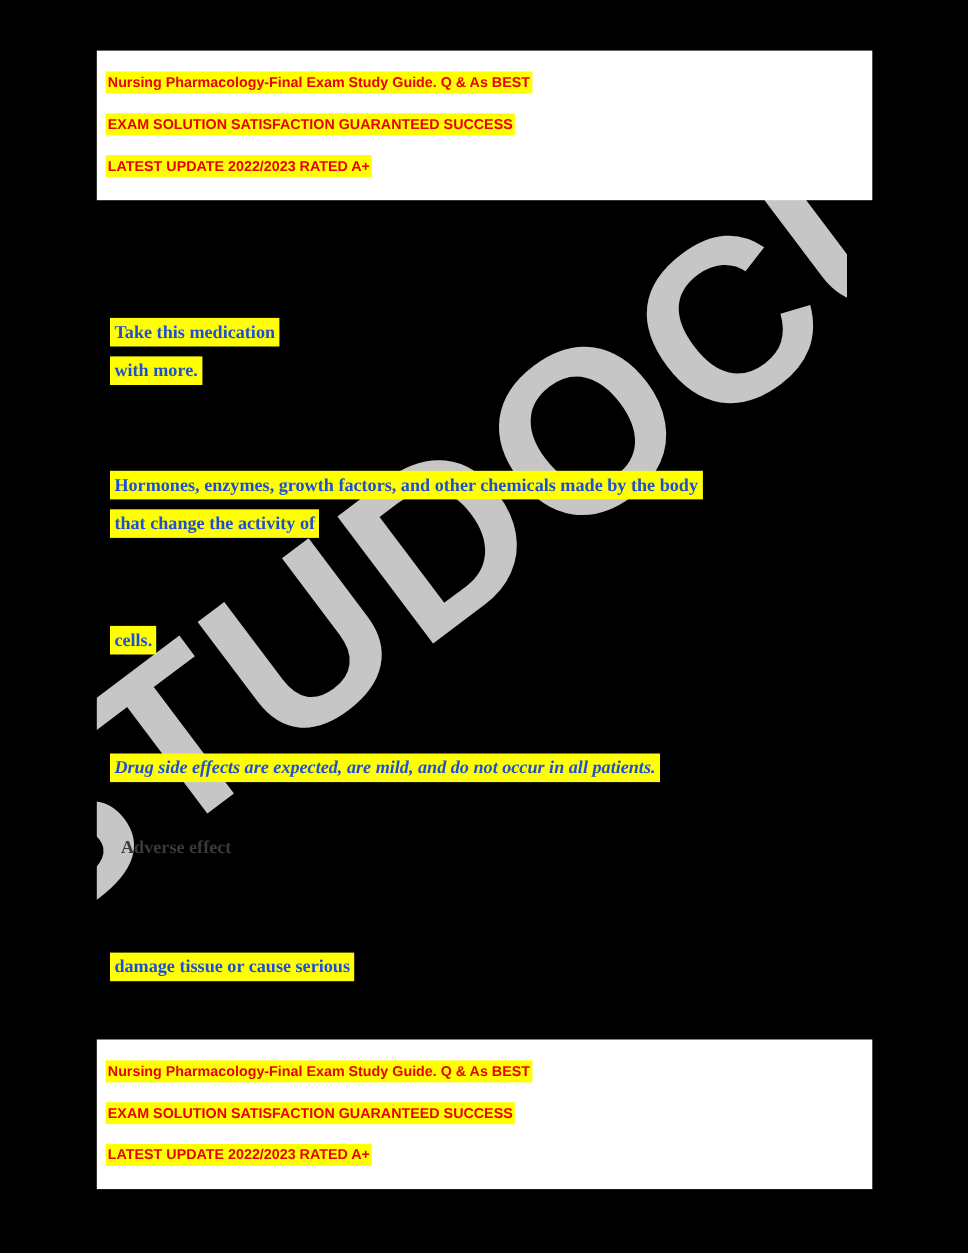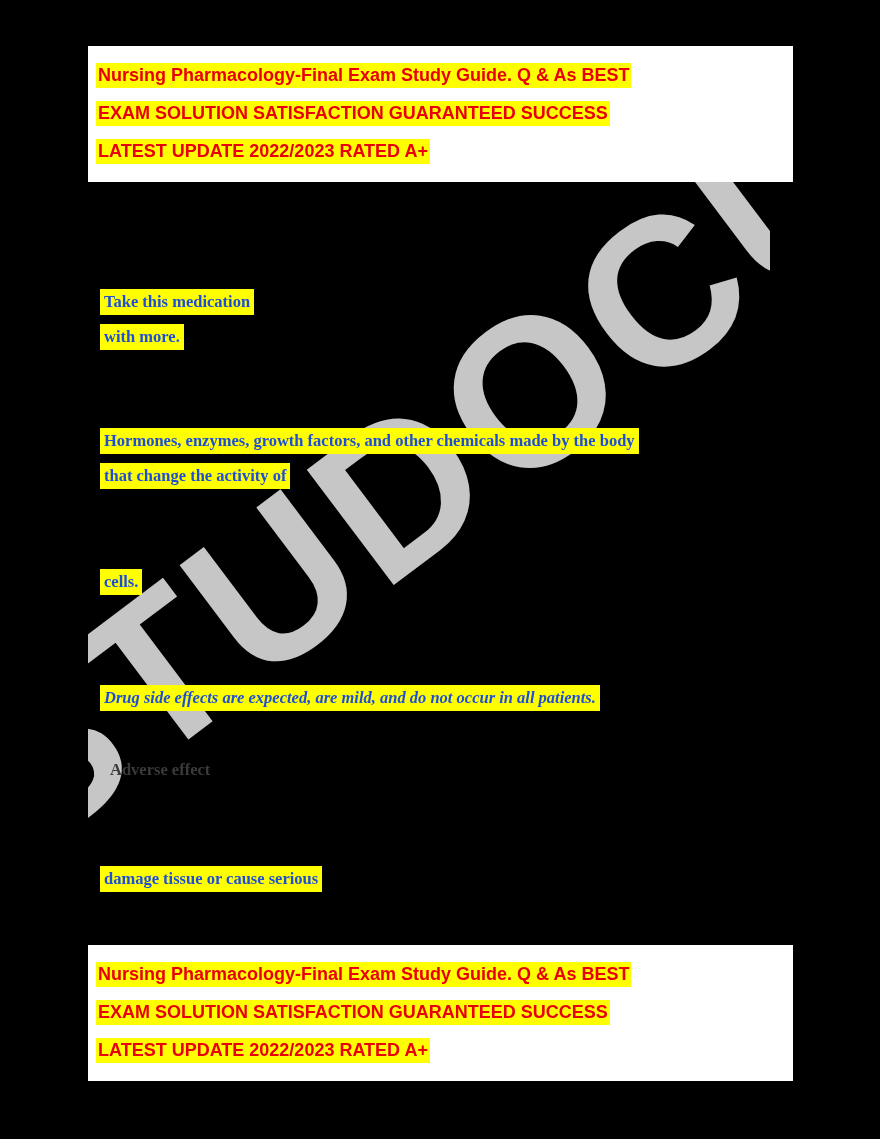--- a/index.html
+++ b/index.html
@@ -52,21 +52,21 @@
     width: 705px;
   }
   #footer-block {
     left: 88px;
     top: 945px;
     width: 705px;
   }
   .title-line {
     font-family: "Liberation Sans", sans-serif;
     font-weight: bold;
-    font-size: 18px;
+    font-size: 13px;
     line-height: 38px;
     color: #e8000b;
     white-space: nowrap;
     margin-left: 8px;
   }
   .title-line span.hl {
     background: #ffff00;
     padding: 2px 2px 3px 2px;
   }
 

